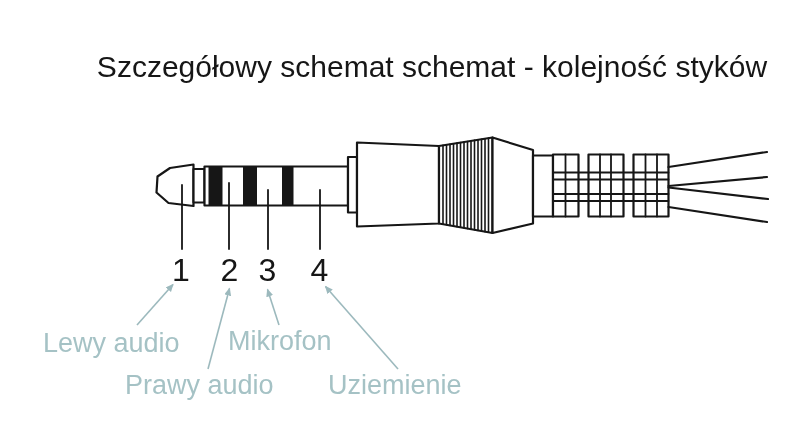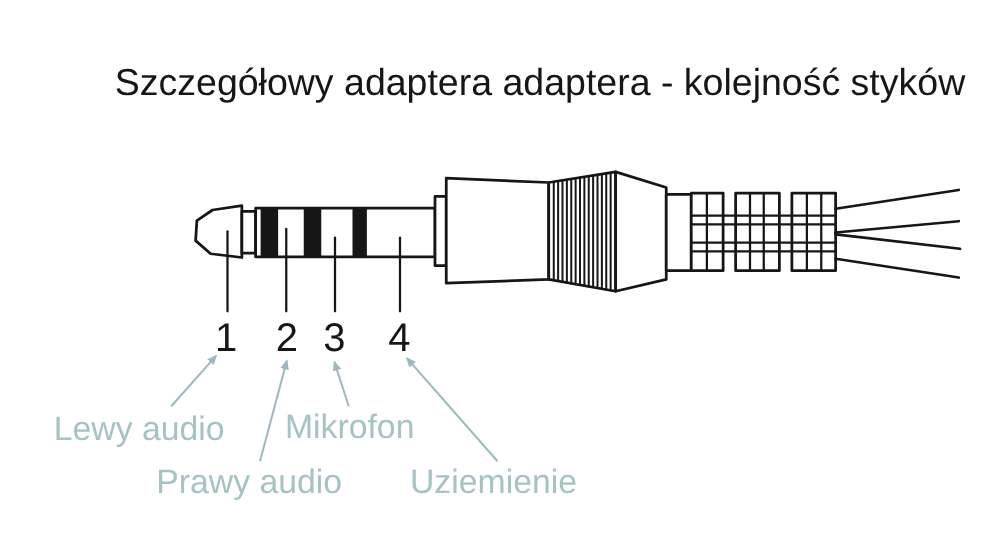--- a/index.html
+++ b/index.html
@@ -22,21 +22,21 @@
   .mid{stroke-width:1.8;}
   .pin-num{fill:var(--ink,#1a1a1a);font-size:32px;text-anchor:middle;font-family:"Liberation Sans","DejaVu Sans",sans-serif;}
   .pin-label{fill:var(--label,#a5c2c5);font-size:27px;font-family:"Liberation Sans","DejaVu Sans",sans-serif;}
   .arrow{stroke:var(--arrow,#9cb9bd);stroke-width:1.6;fill:none;}
 </style>
 </head>
 <body style="--ink: #161616; --label: #a5c2c5; --arrow: #9cb9bd; --bg: #ffffff;">
 
 <div class="stage">
 
-  <div class="title">Szczegółowy adaptera adaptera - kolejność styków</div>
+  <div class="title">Szczegółowy schemat schemat - kolejność styków</div>
 
   <svg width="800" height="448" viewBox="0 0 800 448">
     <defs>
       <marker id="ah" markerUnits="userSpaceOnUse" markerWidth="10" markerHeight="10" refX="7" refY="3.5" orient="auto">
         <path d="M0,0 L8,3.5 L0,7 Z" fill="#9cb9bd"></path>
       </marker>
     </defs>
 
     <path class="ink fillw" d="M193.5,164.5 L170,168 L157.5,176.5 L156.5,192.5 L168.5,203 L193.5,206 Z"></path>
     <rect class="ink fillw" x="193.5" y="169" width="11" height="33.5"></rect>

